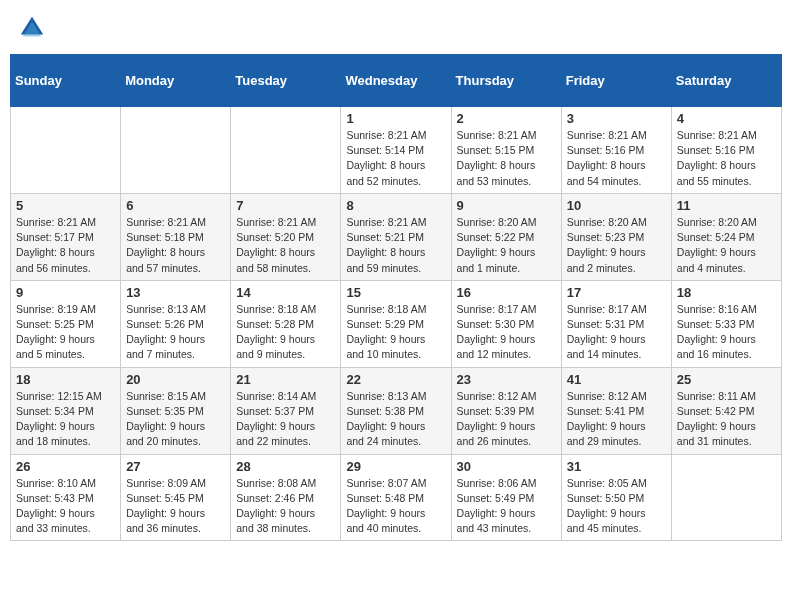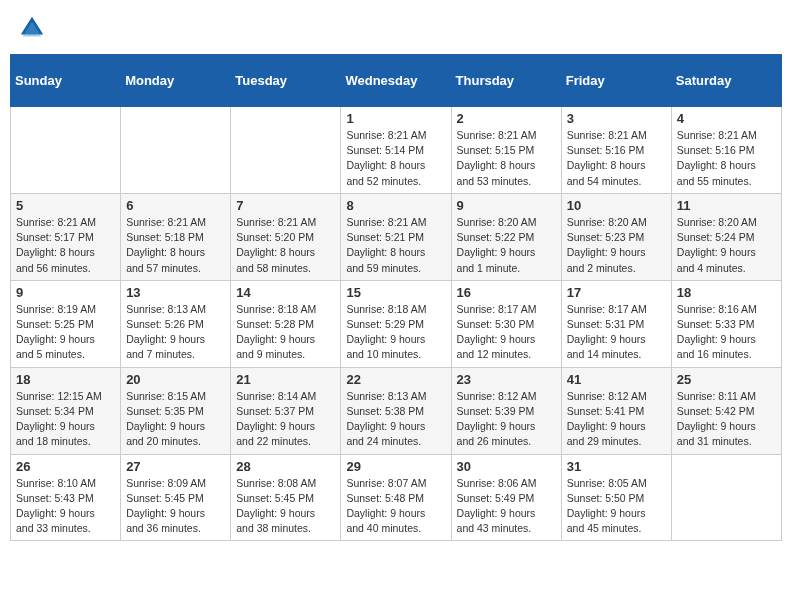--- a/index.html
+++ b/index.html
@@ -304,21 +304,21 @@
         </td>
         <td>
           <span class="day-number">27</span>
           <div class="day-info">Sunrise: 8:09 AM
 Sunset: 5:45 PM
 Daylight: 9 hours and 36 minutes.</div>
         </td>
         <td>
           <span class="day-number">28</span>
           <div class="day-info">Sunrise: 8:08 AM
-Sunset: 5:45 PM
+Sunset: 2:46 PM
 Daylight: 9 hours and 38 minutes.</div>
         </td>
         <td>
           <span class="day-number">29</span>
           <div class="day-info">Sunrise: 8:07 AM
 Sunset: 5:48 PM
 Daylight: 9 hours and 40 minutes.</div>
         </td>
         <td>
           <span class="day-number">30</span>

